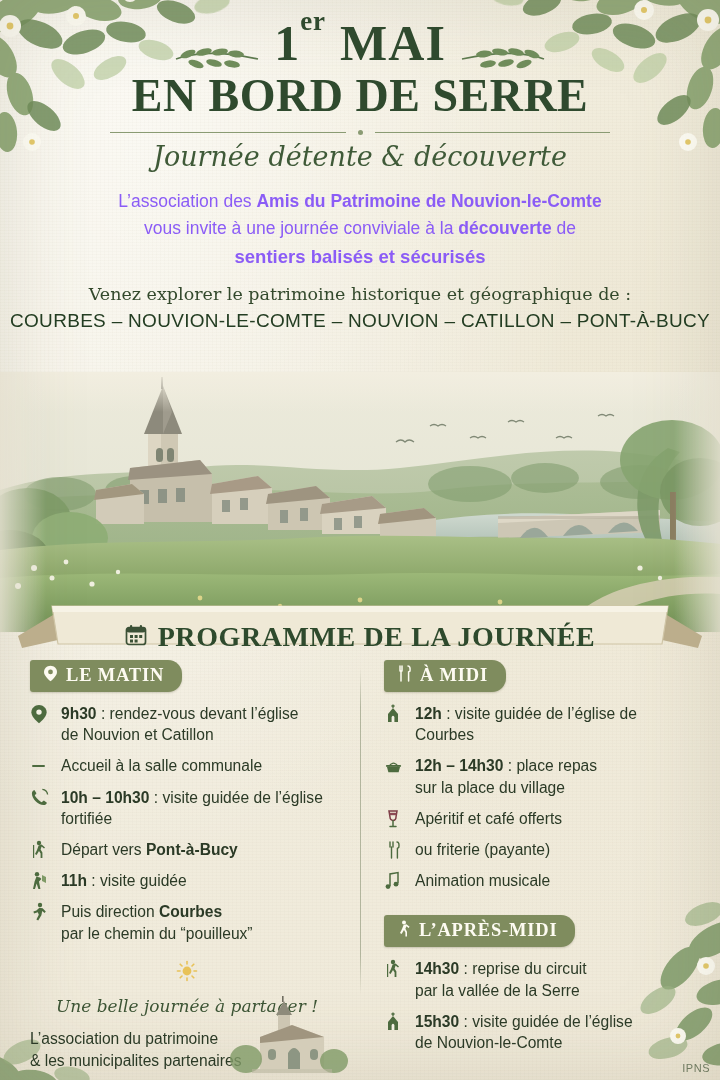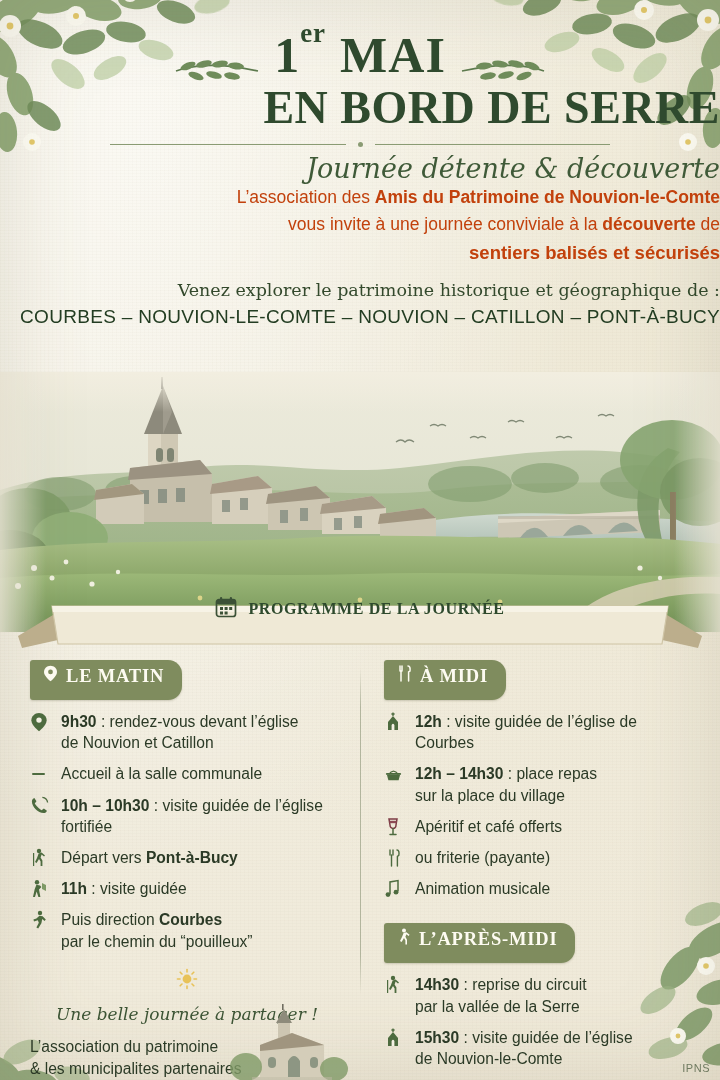--- a/index.html
+++ b/index.html
@@ -36,21 +36,21 @@
   }
 
   
   .floral { position: absolute; pointer-events: none; }
   .fl-tl { top: -18px; left: -20px; width: 300px; height: 190px; }
   .fl-tr { top: -24px; right: -18px; width: 300px; height: 200px; }
   .fl-bl { bottom: -10px; left: -24px; width: 230px; height: 170px; }
   .fl-br { bottom: -6px; right: -18px; width: 230px; height: 190px; }
 
   
-  .header { position: relative; z-index: 5; padding-top: 30px; text-align: right; }
+  .header { position: relative; z-index: 5; padding-top: 18px; text-align: center; }
   .title-1 {
     font-family: "Liberation Serif", serif;
     font-weight: bold;
     font-size: 50px;
     letter-spacing: 1px;
     color: #2f4a2e;
     line-height: 1;
     display: flex; align-items: center; justify-content: center; gap: 14px;
   }
   .title-1 .sup { font-size: 27px; vertical-align: super; position: relative; top: -12px; }
@@ -71,24 +71,24 @@
   .divider-row .ln { height: 1px; background: #8a9b73; flex: 1; }
   .divider-row .dot { width: 5px; height: 5px; border-radius: 50%; background: #8a9b73; }
   .subtitle {
     font-family: "DejaVu Serif", serif;
     font-style: italic;
     font-size: 27px;
     color: #3f5a38;
     margin-top: 6px;
   }
   .intro {
-    margin-top: 0;
+    margin-top: 16px;
     font-family: "Liberation Sans", sans-serif;
     font-size: 17.5px;
-    color: #c2410c;
+    color: #8b5cf6;
     line-height: 1.55;
   }
   .intro b { font-weight: bold; }
   .intro .l3 { font-size: 18.5px; font-weight: bold; }
   .explore {
     margin-top: 13px;
     font-family: "DejaVu Serif", serif;
     font-size: 17.5px;
     color: #33492c;
   }
@@ -101,51 +101,51 @@
   }
 
   
   .scene { position: absolute; left: 0; right: 0; top: 372px; height: 260px; overflow: hidden; }
 
   
   .banner-wrap {
     position: absolute; top: 596px; left: 0; right: 0; height: 58px; z-index: 6;
   }
   .banner-label {
-    position: absolute; top: 0; left: 0; right: 0;
+    position: absolute; top: 25px; left: 0; right: 0;
     text-align: center;
     font-family: "Liberation Serif", serif;
     font-weight: bold;
-    font-size: 16px;
+    font-size: 28px;
     letter-spacing: 0.6px;
     color: #2e4a2d;
     display: flex; align-items: center; justify-content: center; gap: 11px;
   }
 
   
   .cols {
     position: absolute; top: 660px; left: 0; right: 0; bottom: 0;
     display: flex; z-index: 6;
   }
   .col-left { width: 358px; padding: 0 14px 0 30px; }
   .col-right { flex: 1; padding: 0 22px 0 26px; }
   .vline {
     position: absolute; left: 360px; top: 8px; bottom: 86px;
     width: 1px; background: linear-gradient(180deg, rgba(130,140,110,0) 0%, rgba(130,140,110,.55) 12%, rgba(130,140,110,.55) 88%, rgba(130,140,110,0) 100%);
   }
 
   .sect-head {
-    display: inline-flex; align-items: flex-end; gap: 8px;
+    display: inline-flex; align-items: flex-start; gap: 8px;
     background: #7f8c5e;
     color: #fdfbf1;
     font-family: "Liberation Serif", serif;
     font-weight: bold;
     font-size: 18.5px;
     letter-spacing: 0.8px;
-    padding: 5px 18px 13px 13px;
+    padding: 5px 18px 5px 13px;
     border-radius: 3px 14px 14px 3px;
     margin-bottom: 11px;
     box-shadow: 0 1px 2px rgba(90,90,60,.25);
   }
   .sect-head.mid { margin-top: 0; }
 
   .item {
     display: flex; gap: 11px;
     margin-bottom: 10px;
     font-family: "Liberation Sans", sans-serif;

